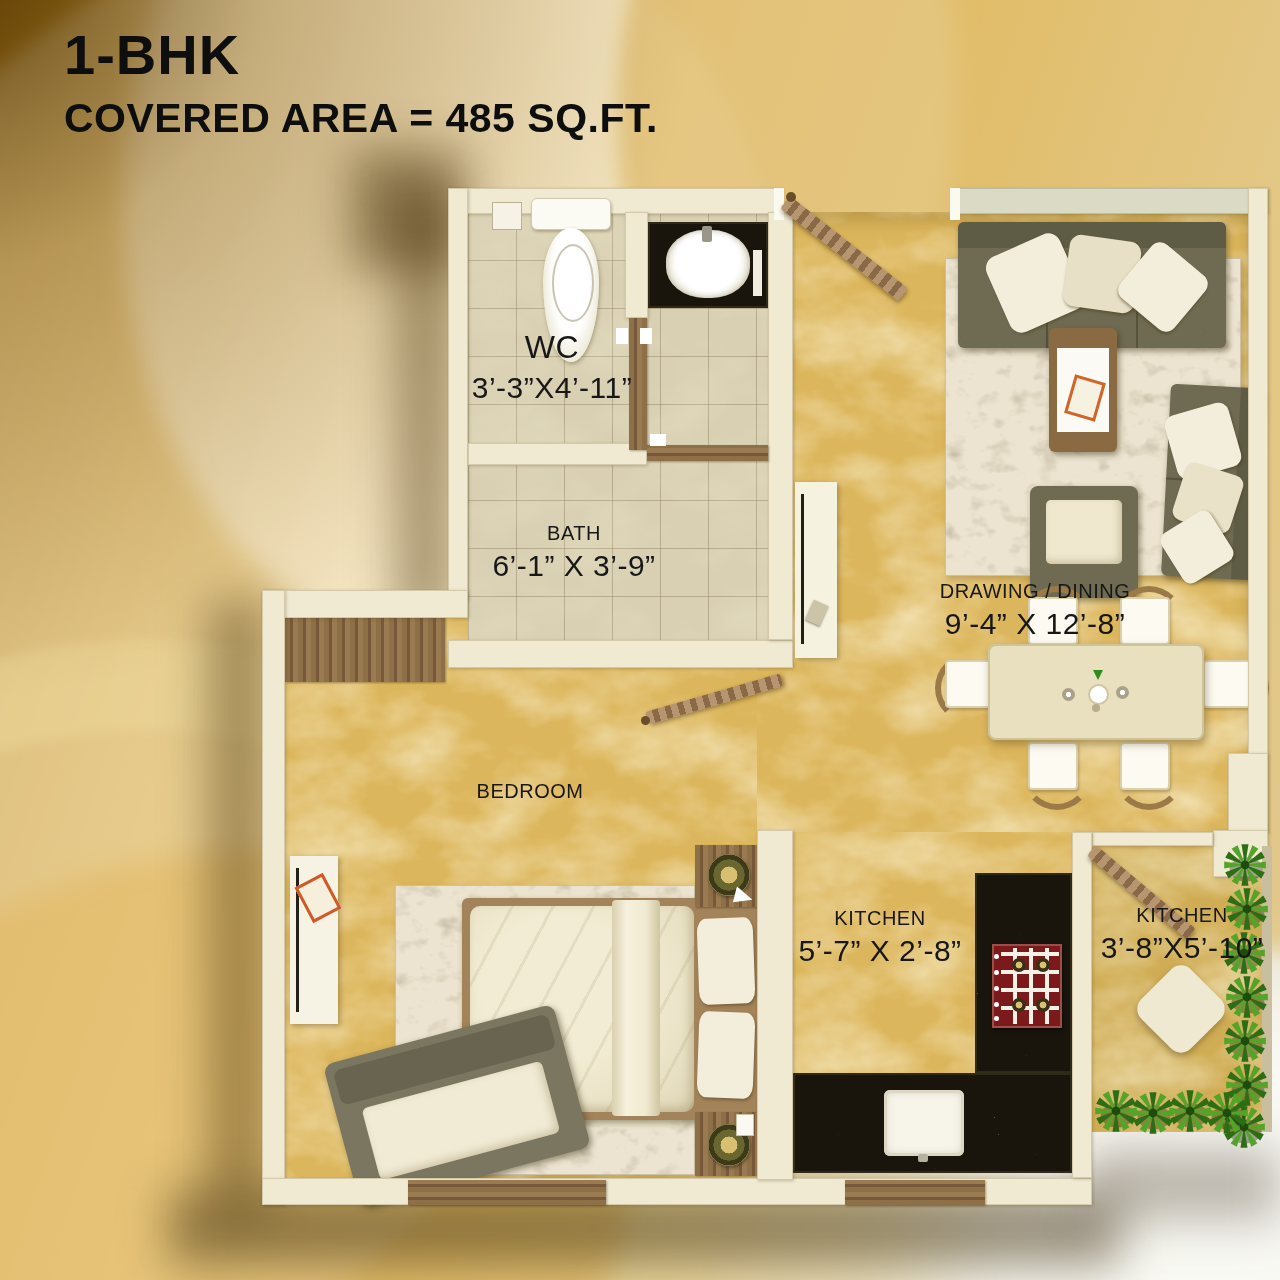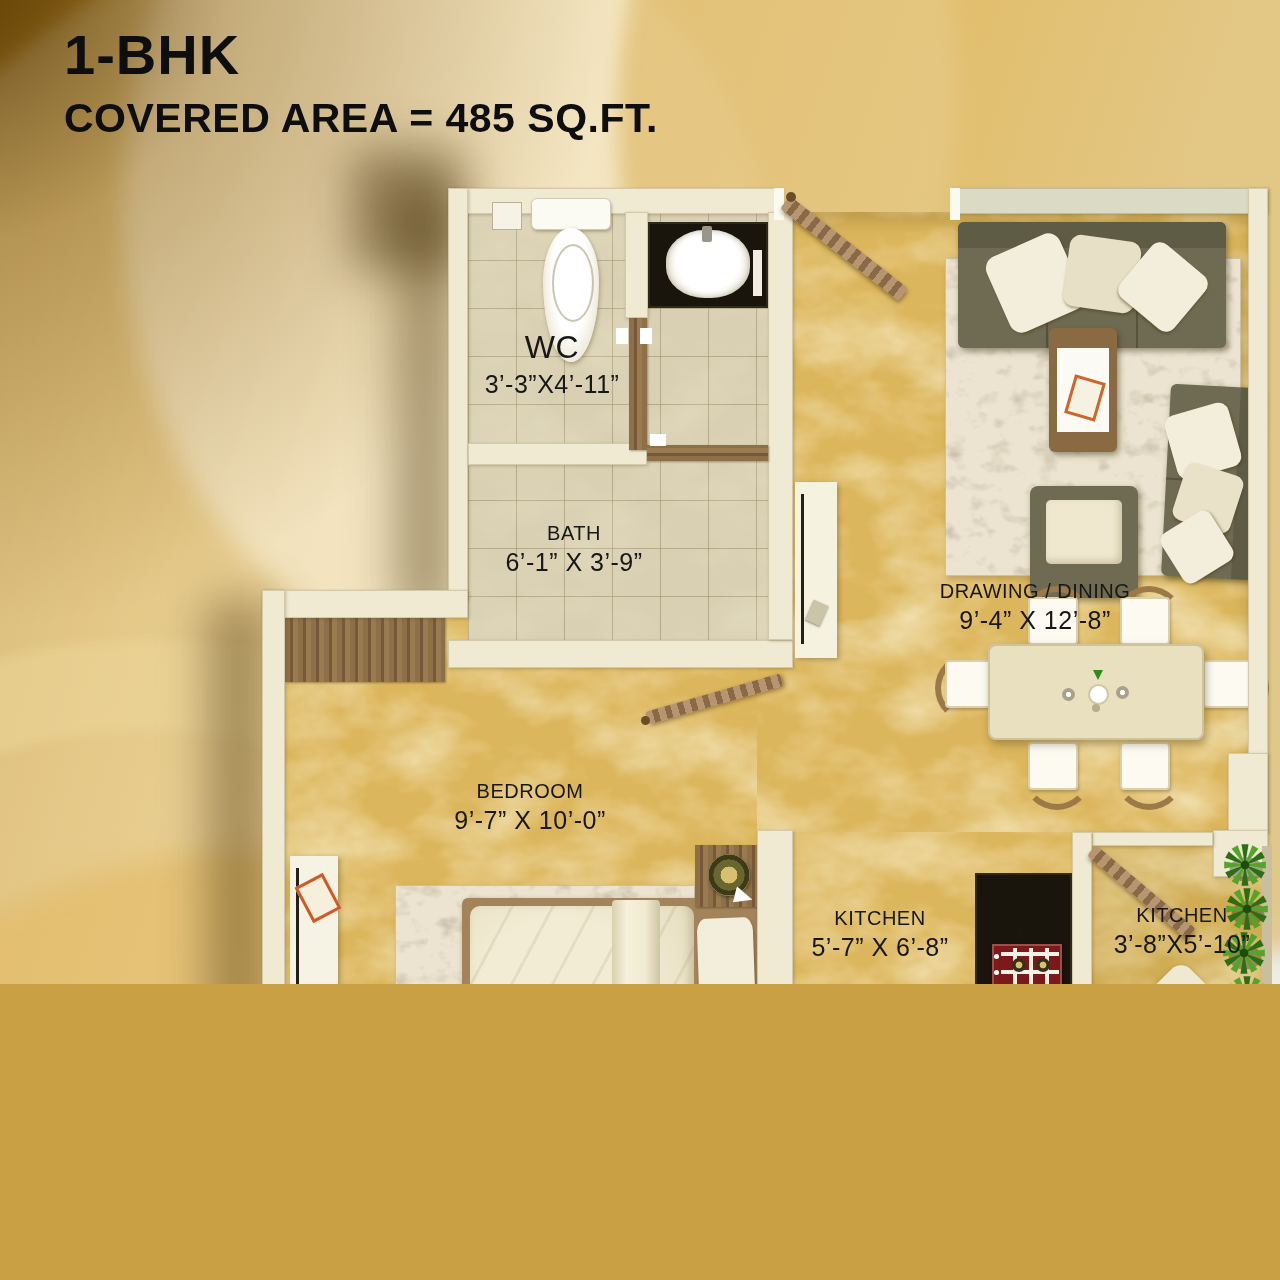--- a/index.html
+++ b/index.html
@@ -1,16 +1,16 @@
 <!DOCTYPE html>
 <html><head>
 <meta charset="utf-8">
 <style>
   html,body{margin:0;padding:0;background:#caa045;}
-  #stage{position:relative;width:1280px;height:984px;overflow:hidden;
+  #stage{position:relative;width:1280px;height:1280px;overflow:hidden;
          font-family:"Liberation Sans",sans-serif;}
   .abs{position:absolute;}
   .tex{position:absolute;left:0;top:0;width:100%;height:100%;pointer-events:none;}
   
   .petal{position:absolute;border-radius:50%;}
   
   .marble{background-color:#dcb65c;overflow:hidden;}
   .marble2{background-color:#d0ad55;overflow:hidden;}
   .tiles{background-color:#d9d0b3;overflow:hidden;
     background-image:linear-gradient(rgba(150,138,105,.55) 1px,transparent 1px),
@@ -24,21 +24,21 @@
   .woodh{background:repeating-linear-gradient(0deg,#8d6f48 0 5px,#77593a 5px 8px,#9a7a50 8px 13px);
         box-shadow:1px 1px 2px rgba(60,40,10,.4);}
   .doorleaf{background:repeating-linear-gradient(90deg,#b69570 0 7px,#8a6a46 7px 13px);
         box-shadow:2px 2px 4px rgba(60,40,10,.45);border-radius:3px;}
   .rug{background:#ece4d0;box-shadow:inset 0 0 0 1px rgba(150,130,90,.35),2px 3px 6px rgba(90,70,30,.25);overflow:hidden;}
   .sofa{background:#6f6b52;border-radius:6px;box-shadow:2px 3px 6px rgba(60,48,18,.5);overflow:hidden;}
   .pillow{position:absolute;background:#f3eedb;border-radius:16%;box-shadow:1px 2px 3px rgba(70,55,20,.45);}
   .shadow{position:absolute;filter:blur(24px);}
   .rlabel{position:absolute;text-align:center;transform:translateX(-50%);color:#171717;z-index:40;line-height:1.32;}
   .rname{font-size:20px;letter-spacing:.5px;}
-  .rdims{font-size:25px;letter-spacing:.5px;}
+  .rdims{font-size:30px;letter-spacing:.5px;}
   .seat{position:absolute;width:46px;height:44px;background:#fcfaf1;border:2px solid #d9d0ae;border-radius:4px;
         box-shadow:1px 2px 3px rgba(90,70,30,.35);z-index:5;}
   .arc{position:absolute;width:58px;height:58px;border-radius:50%;border:6px solid transparent;z-index:4;}
   .lamp{position:absolute;width:42px;height:42px;border-radius:50%;
     background:radial-gradient(circle,#d8c070 0 28%,#6a6630 29% 52%,#3c3a18 53% 68%,#837a46 69% 100%);
     box-shadow:1px 2px 3px rgba(50,40,10,.5);}
   .title{position:absolute;left:64px;top:22px;color:#0e0e0e;z-index:50;}
   .title .t1{font-size:56px;font-weight:700;letter-spacing:1px;}
   .title .t2{font-size:41px;font-weight:700;letter-spacing:.5px;margin-top:8px;}
 </style>
@@ -333,28 +333,27 @@
   <div class="rlabel" style="left:552px;top:326px;">
     <div class="rname" style="font-size:32px;">WC</div>
     <div class="rdims">3’-3”X4’-11”</div>
   </div>
   <div class="rlabel" style="left:574px;top:520px;">
     <div class="rname">BATH</div>
     <div class="rdims">6’-1” X 3’-9”</div>
   </div>
   <div class="rlabel" style="left:530px;top:778px;">
     <div class="rname">BEDROOM</div>
-    <div class="rdims">9’-7” X 10’-0”</div>
   </div>
   <div class="rlabel" style="left:1035px;top:578px;">
     <div class="rname">DRAWING / DINING</div>
     <div class="rdims">9’-4” X 12’-8”</div>
   </div>
   <div class="rlabel" style="left:880px;top:905px;">
     <div class="rname">KITCHEN</div>
-    <div class="rdims">5’-7” X 6’-8”</div>
+    <div class="rdims">5’-7” X 2’-8”</div>
   </div>
   <div class="rlabel" style="left:1182px;top:902px;">
     <div class="rname">KITCHEN</div>
     <div class="rdims">3’-8”X5’-10”</div>
   </div>
 
 </div>
 
 </body></html>

